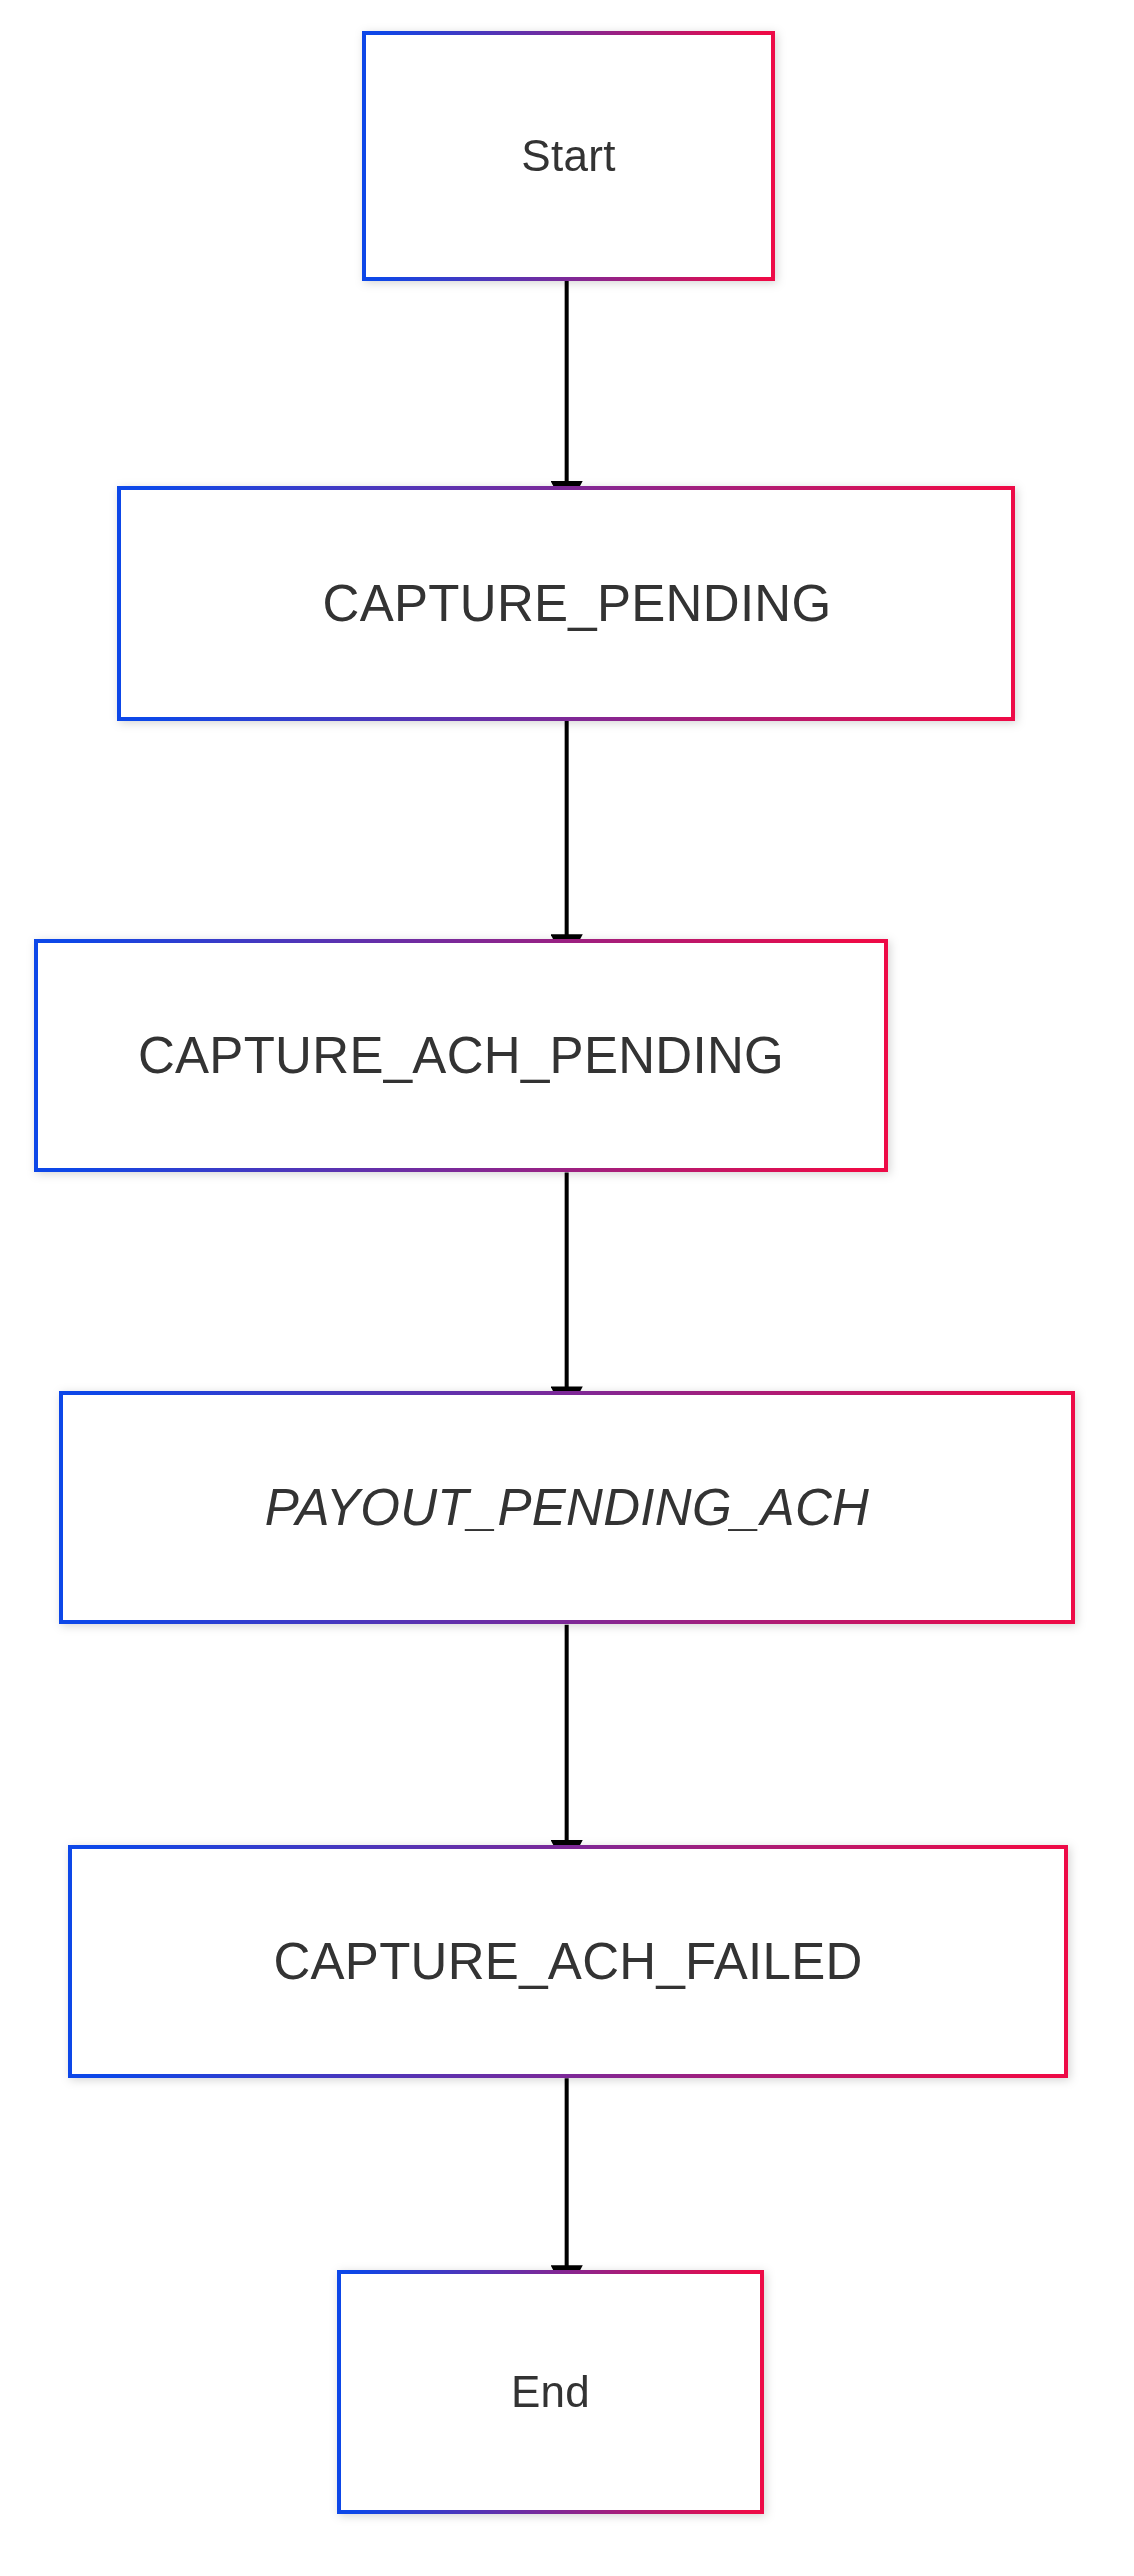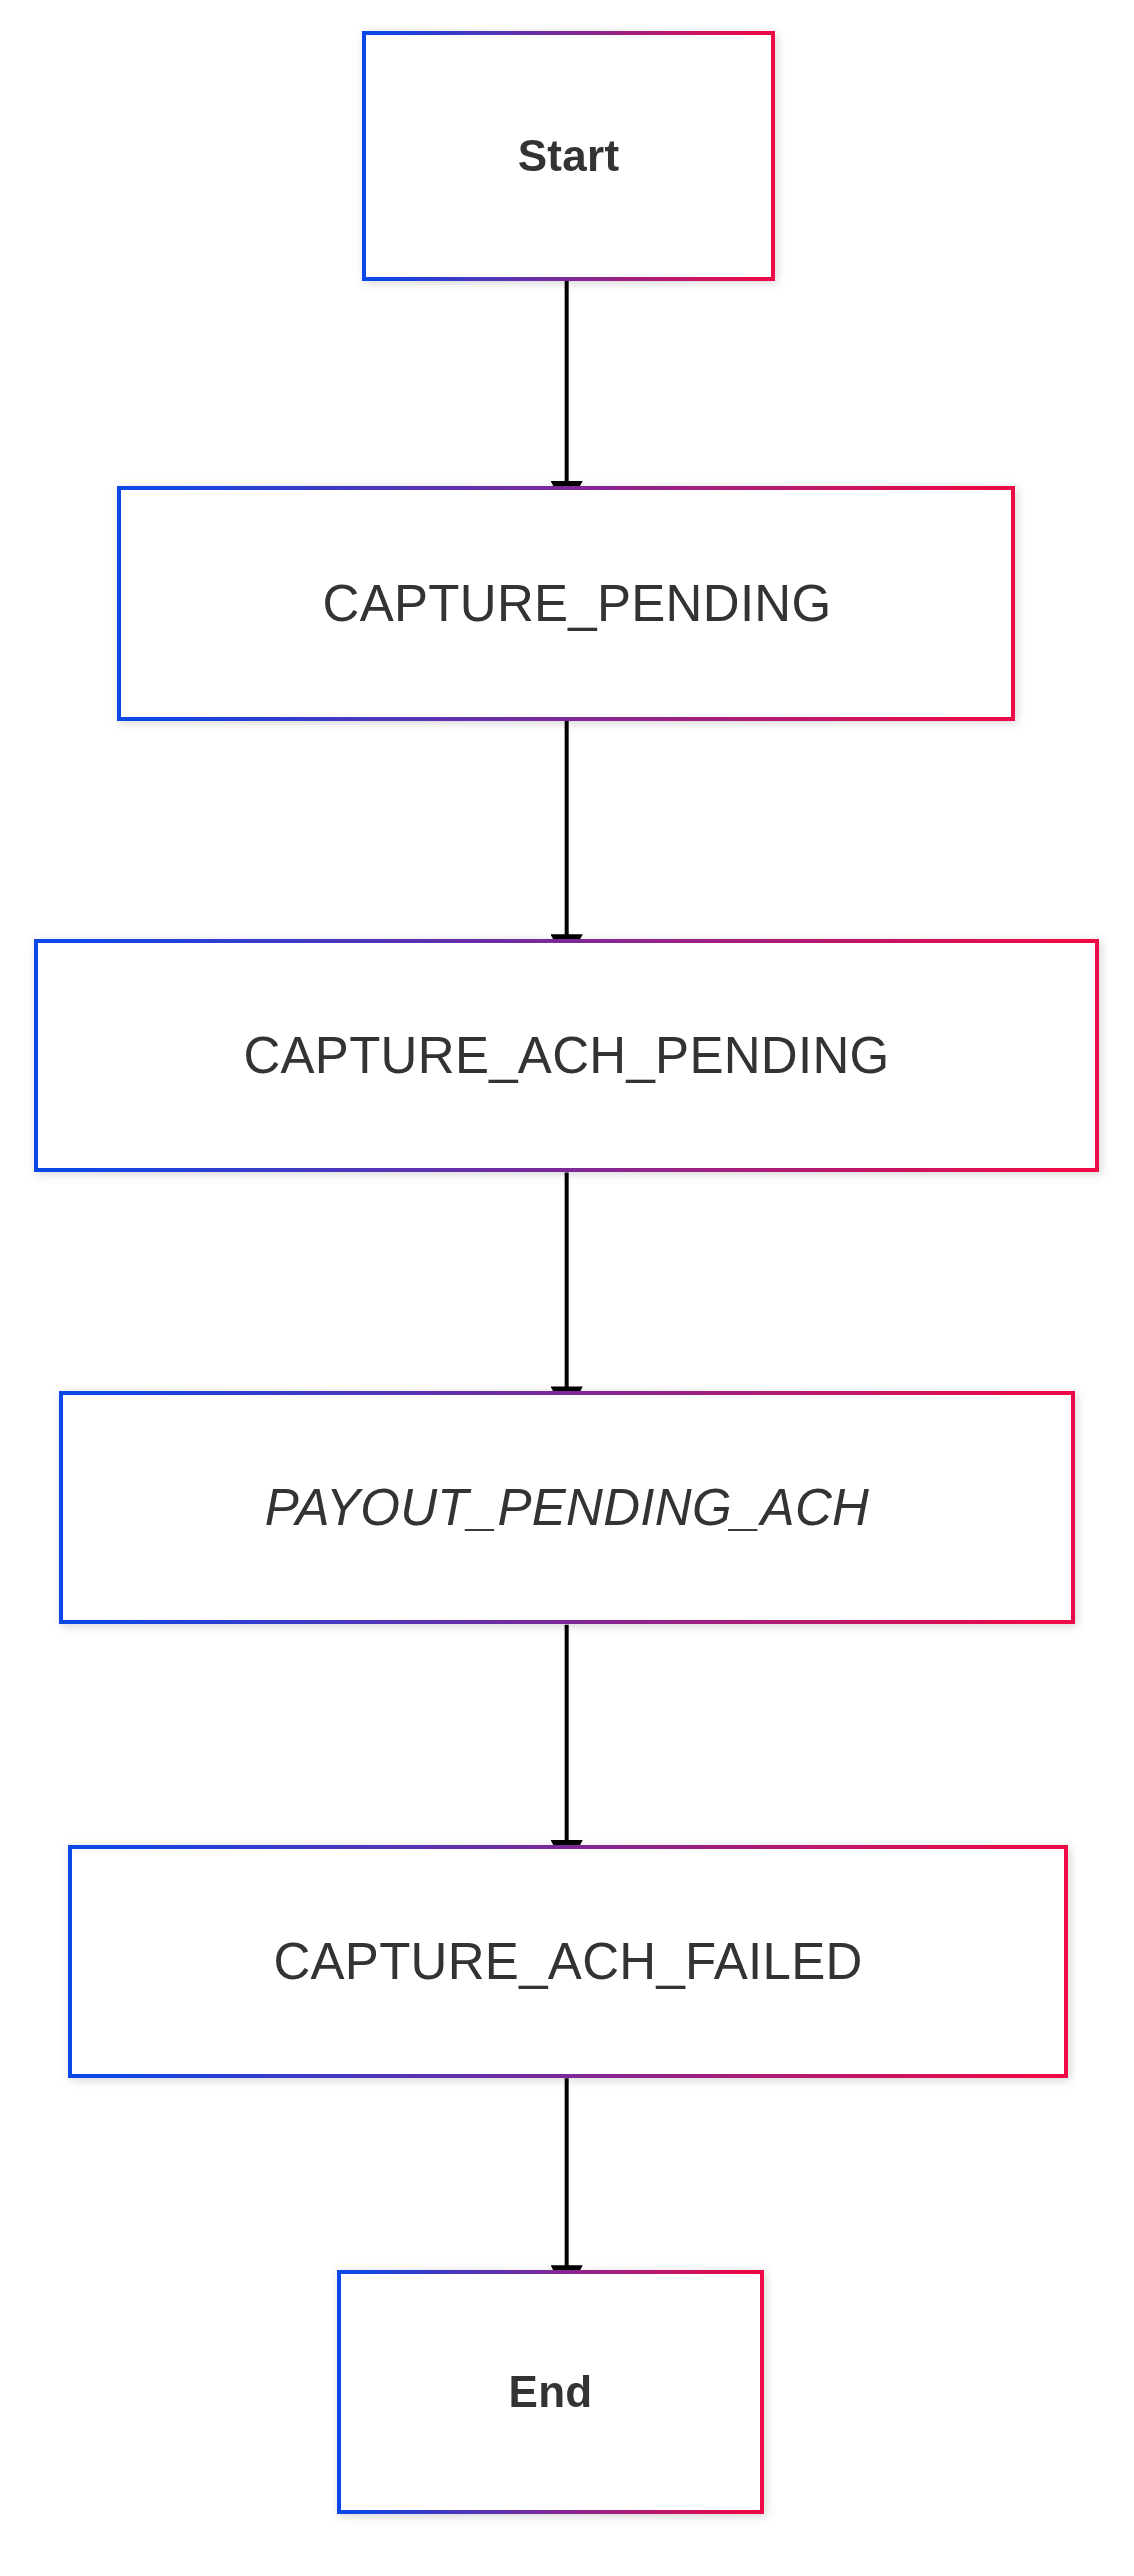--- a/index.html
+++ b/index.html
@@ -32,21 +32,21 @@
   }
   .node-label {
     color: #333333;
     font-family: "Liberation Sans", sans-serif;
     font-weight: 400;
     letter-spacing: 0.3px;
     white-space: nowrap;
     text-align: center;
     line-height: 1;
   }
-  .label-terminal { font-size: 44px; font-weight: bold; }
+  .label-terminal { font-size: 44px; }
   .label-state    { font-size: 51px; }
 
   
   .edge {
     position: absolute;
     width: 100%;
     height: 100%;
     left: 0;
     top: 0;
     pointer-events: none;
@@ -74,21 +74,21 @@
   </svg>
 
   <div class="node" style="--c1:#0d47e8; --c2:#ed0a47; left:362px; top:31px; width:413px; height:250px;">
     <span class="node-label label-terminal">Start</span>
   </div>
 
   <div class="node" style="--c1:#0d47e8; --c2:#ed0a47; left:117px; top:486px; width:898px; height:235px;padding-left:22px;">
     <span class="node-label label-state">CAPTURE_PENDING</span>
   </div>
 
-  <div class="node" style="--c1:#0d47e8; --c2:#ed0a47; left:34px; top:939px; width:1065px; height:233px;">
+  <div class="node" style="--c1:#0d47e8; --c2:#ed0a47; left:34px; top:939px; width:854px; height:233px;">
     <span class="node-label label-state">CAPTURE_ACH_PENDING</span>
   </div>
 
   <div class="node" style="--c1:#0d47e8; --c2:#ed0a47; left:59px; top:1391px; width:1016px; height:233px;font-style:italic;">
     <span class="node-label label-state">PAYOUT_PENDING_ACH</span>
   </div>
 
   <div class="node" style="--c1:#0d47e8; --c2:#ed0a47; left:68px; top:1845px; width:1000px; height:233px;">
     <span class="node-label label-state">CAPTURE_ACH_FAILED</span>
   </div>

